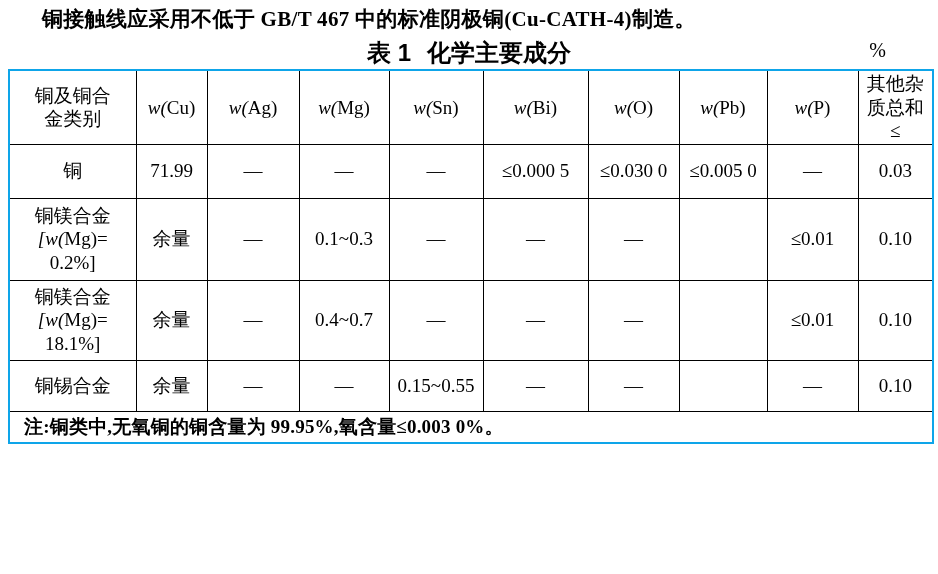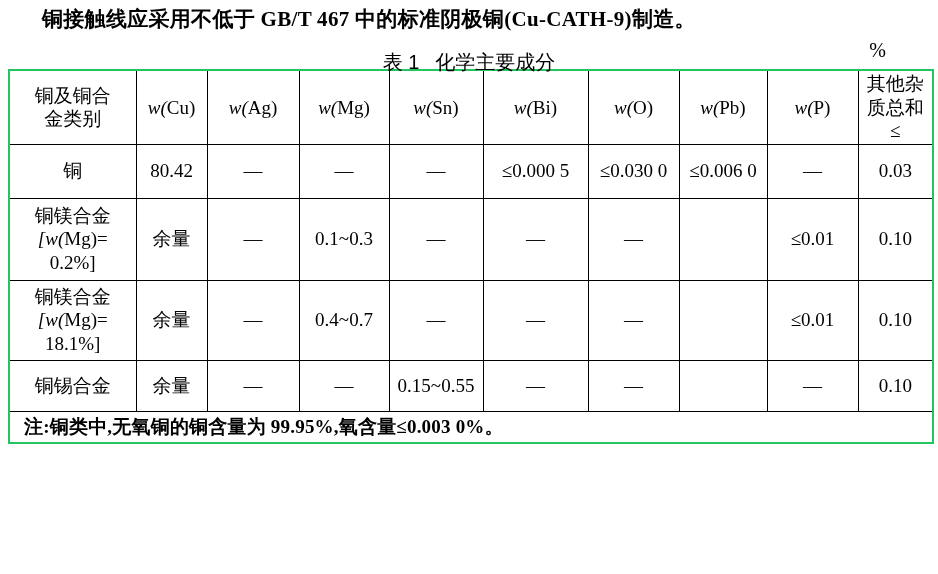--- a/index.html
+++ b/index.html
@@ -10,30 +10,30 @@
   }
   .page{padding-top:3px;}
   .para{
     margin:0;padding:0 2px 0 0;
     font-size:21px;line-height:33px;
     text-indent:2em;font-weight:600;
     letter-spacing:0.3px;
   }
   .caption{position:relative;height:32px;margin-top:1px;}
   .cap-center{
-    position:absolute;left:50%;top:12px;transform:translateX(-50%);
+    position:absolute;left:50%;top:0;transform:translateX(-50%);
     font-family:"Liberation Sans","DejaVu Sans",sans-serif;
-    font-weight:normal;font-size:20px;white-space:nowrap;
+    font-weight:bold;font-size:24px;white-space:nowrap;
   }
   .cap-label{margin-right:16px;}
   .cap-unit{position:absolute;right:52px;top:2px;font-size:20px;}
   table.comp{
     border-collapse:collapse;table-layout:fixed;
     margin-left:8px;width:924px;
-    border:2px solid #22c55e;
+    border:2px solid #0ea5e9;
   }
   th,td{
     border:1px solid #000;
     text-align:center;vertical-align:middle;
     font-size:19px;font-weight:normal;
     padding:0;overflow:hidden;
   }
   tr.hdr{height:74px;}
   tr.r-a{height:54px;}
   tr.r-b{height:82px;}
@@ -42,21 +42,21 @@
   tr.r-note{height:32px;padding-left:23px;}
   .hline{display:block;line-height:1.22;}
   .wital::first-letter{font-style:italic;}
   td.notecell{text-align:left;padding-left:14px;font-weight:600;letter-spacing:0.2px;}
 </style>
 </head>
 <body>
 
 <div class="page">
 
-  <p class="para">铜接触线应采用不低于 GB/T 467 中的标准阴极铜(Cu-CATH-9)制造。</p>
+  <p class="para">铜接触线应采用不低于 GB/T 467 中的标准阴极铜(Cu-CATH-4)制造。</p>
 
   <div class="caption">
     <span class="cap-center">
       <span class="cap-label">表 1</span><span class="cap-title">化学主要成分</span>
     </span>
     <span class="cap-unit">%</span>
   </div>
 
   <table class="comp">
     <colgroup>
@@ -106,27 +106,27 @@
           <span class="hline">质总和</span>
           <span class="hline">≤</span>
         </th>
       </tr>
     </thead>
     <tbody>
       <tr class="r-a">
         <td>
             <span class="hline">铜</span>
           </td>
-        <td>80.42</td>
+        <td>71.99</td>
         <td>—</td>
         <td>—</td>
         <td>—</td>
         <td>≤0.000 5</td>
         <td>≤0.030 0</td>
-        <td>≤0.006 0</td>
+        <td>≤0.005 0</td>
         <td>—</td>
         <td>0.03</td>
       </tr>
       <tr class="r-b">
         <td>
           <span class="hline">铜镁合金</span>
           <span class="hline wital">[w(Mg)=</span>
           <span class="hline">0.2%]</span>
         </td>
         <td>余量</td>

